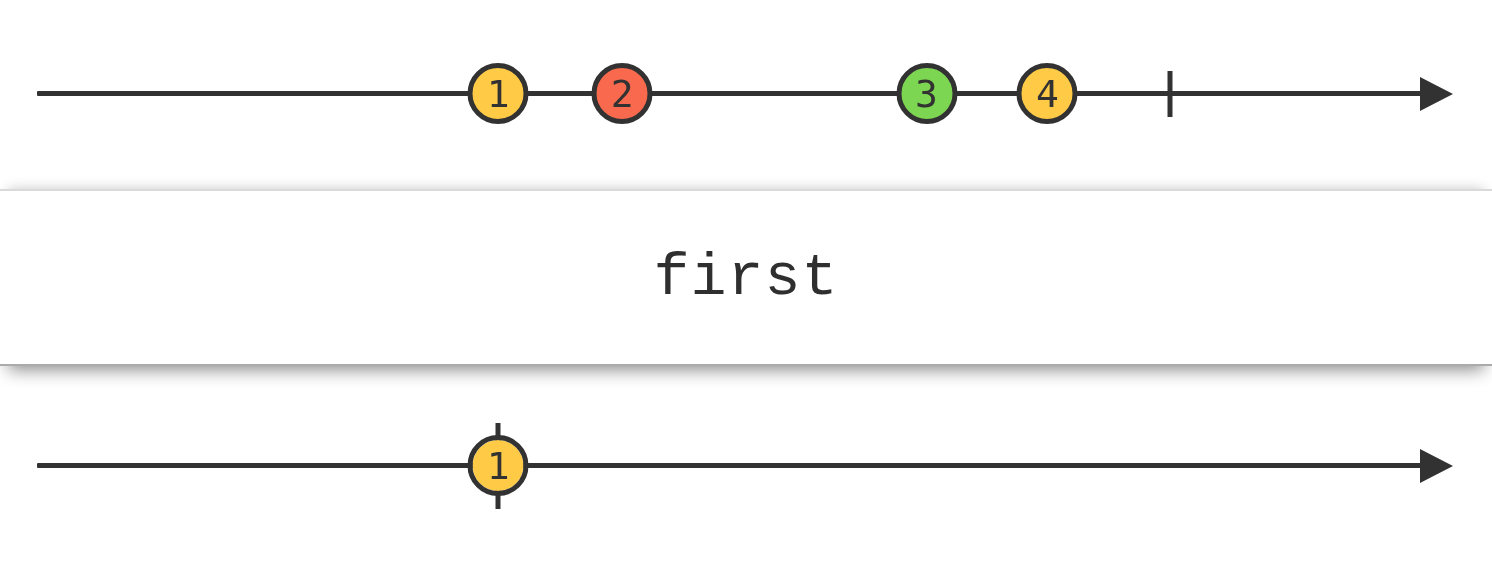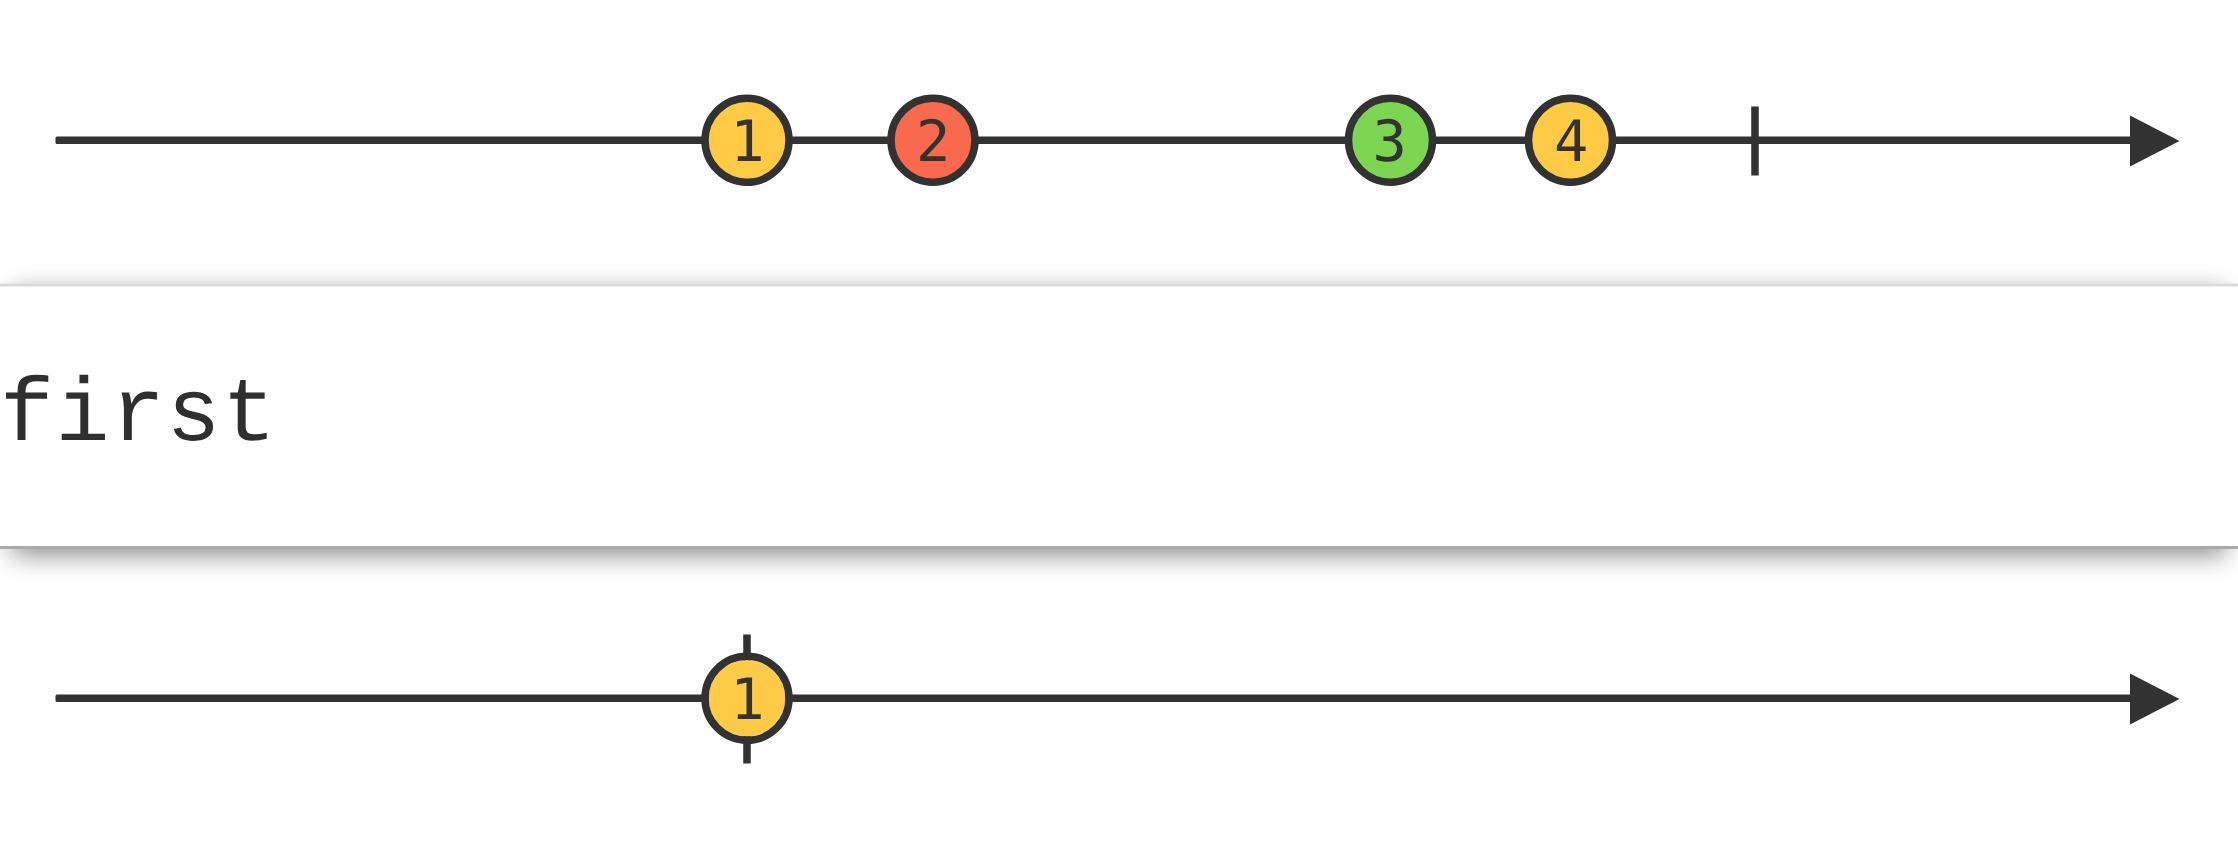--- a/index.html
+++ b/index.html
@@ -78,20 +78,21 @@
     top: 189px;
     height: 177px;
     box-sizing: border-box;
     background: #ffffff;
     border-top: 2px solid #dadada;
     border-bottom: 2px solid #ababab;
     box-shadow: 0 12px 16px -8px rgba(0,0,0,0.45),
                 0 -8px 12px -8px rgba(0,0,0,0.22);
     display: flex;
     align-items: center;
+    justify-content: center;
     z-index: 2;
   }
   .operator-label {
     font-family: "Liberation Mono", monospace;
     font-size: 60px;
     color: #2f2f2f;
     letter-spacing: 1px;
     user-select: none;
   }
 </style>

